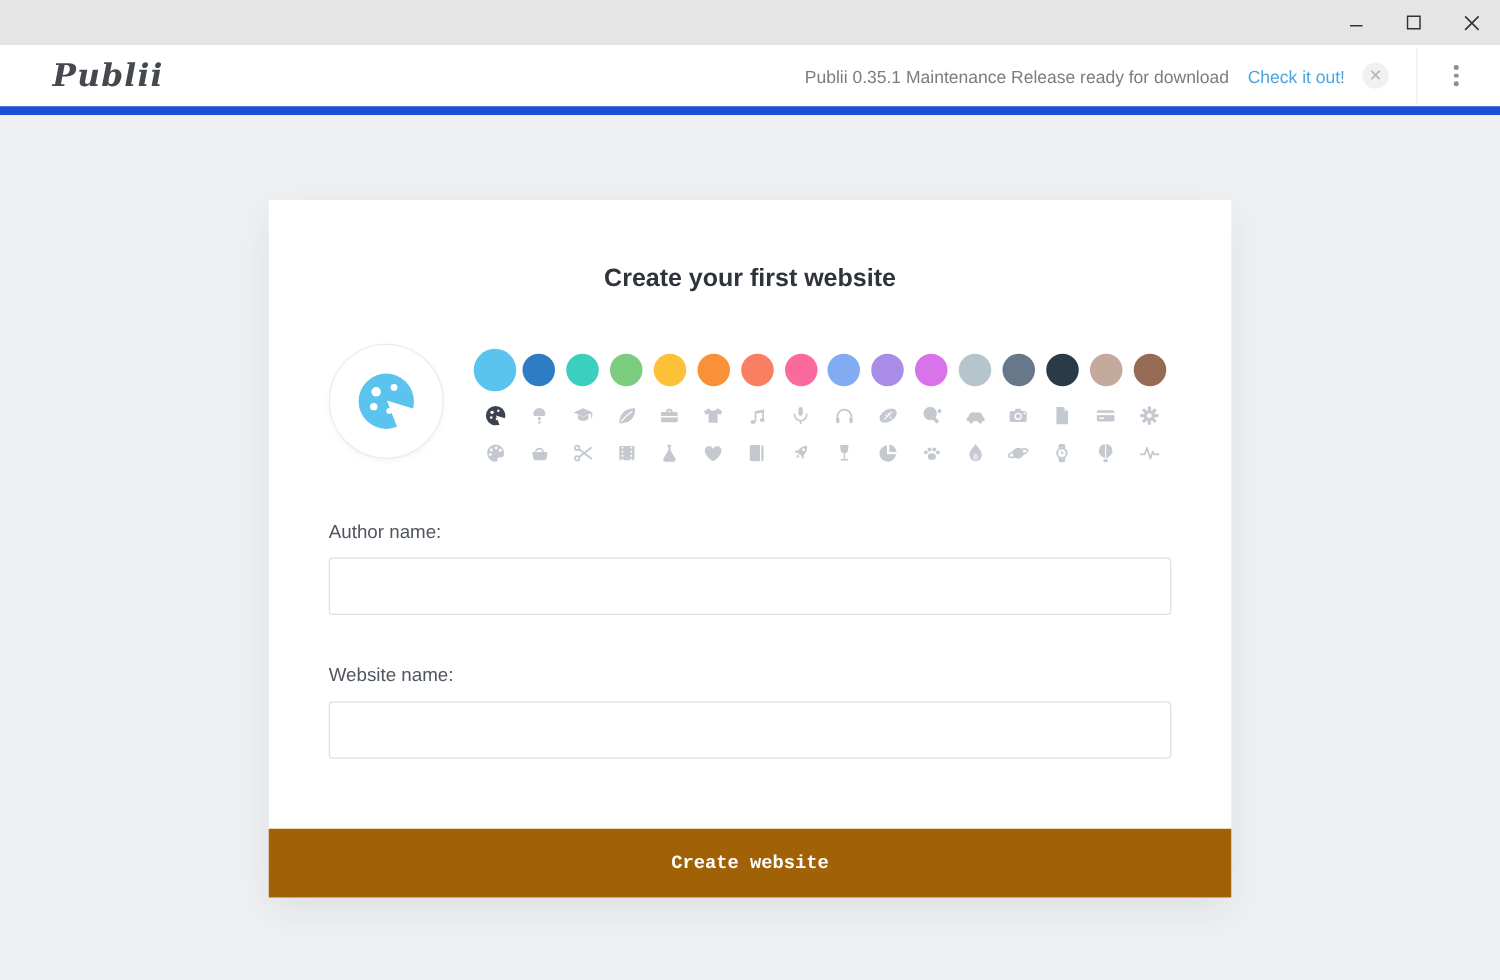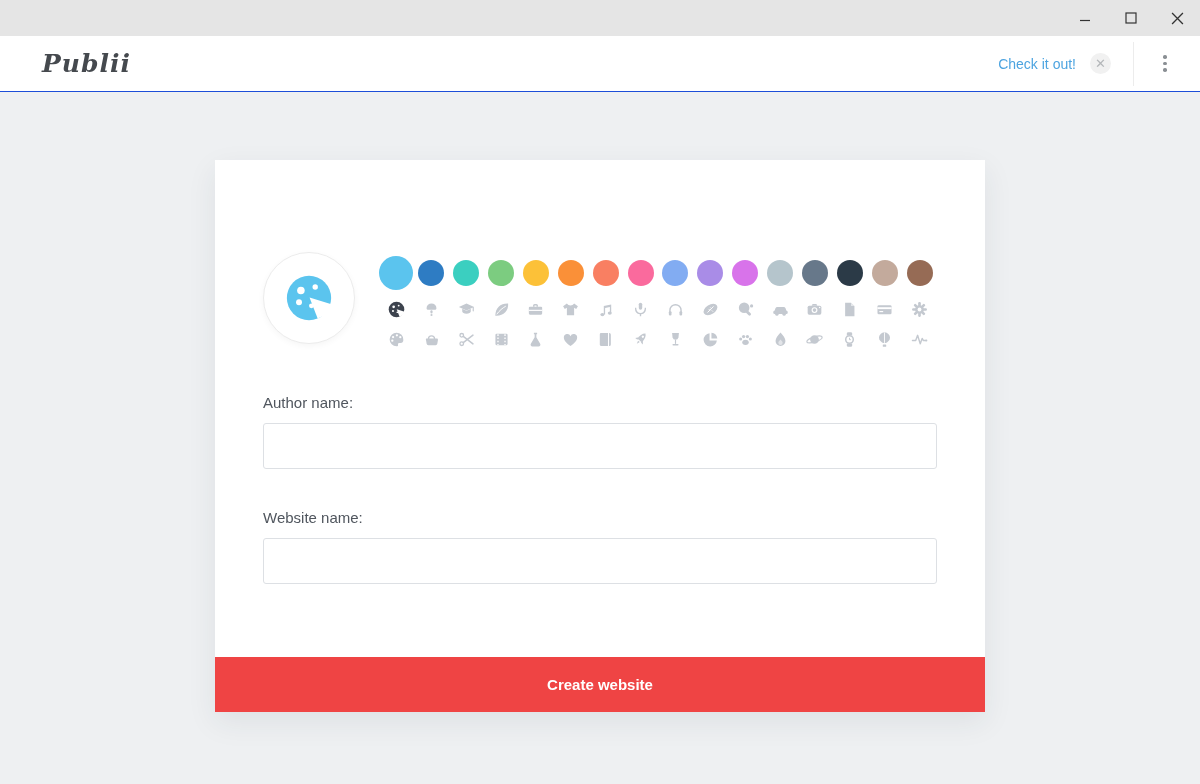--- a/index.html
+++ b/index.html
@@ -5,21 +5,21 @@
   * { margin:0; padding:0; box-sizing:border-box; }
   html,body { width:1200px; height:784px; }
   body { font-family:"Liberation Sans", sans-serif; background:#eef0f2; overflow:hidden; }
 
   
   .titlebar { height:36px; background:#e5e5e5; display:flex; justify-content:flex-end; align-items:stretch; }
   .win-btn { width:46px; display:flex; align-items:center; justify-content:center; cursor:pointer; }
   .win-btn svg { display:block; }
 
   
-  .header { height:56px; background:#ffffff; border-bottom:1px solid #1d4ed8; display:flex; align-items:center; padding:0 26px 0 42px; }
+  .header { height:56px; background:#ffffff; border-bottom:7px solid #1d4ed8; display:flex; align-items:center; padding:0 26px 0 42px; }
   .logo { font-family:"DejaVu Serif", serif; font-style:italic; font-weight:bold; font-size:25px; color:#45494e; letter-spacing:1px; }
   .header-right { margin-left:auto; display:flex; align-items:center; }
   .notif-text { font-size:14px; color:#787d82; }
   .notif-link { font-size:14px; color:#4da4e0; margin-left:15px; text-decoration:none; cursor:pointer; }
   .notif-dismiss { width:21px; height:21px; border-radius:50%; background:#f1f1f1; color:#b3b6b9; font-size:13px; line-height:21px; text-align:center; margin-left:14px; cursor:pointer; user-select:none; }
   .header-divider { width:1px; height:44px; background:#ececec; margin:0 22px; }
   .kebab { width:18px; height:24px; display:flex; flex-direction:column; align-items:center; justify-content:center; gap:3px; cursor:pointer; }
   .kebab i { width:3.5px; height:3.5px; border-radius:50%; background:#8a8f94; }
 
   
@@ -35,21 +35,21 @@
   .swatch { width:26px; height:26px; border-radius:50%; cursor:pointer; }
   .swatch.selected { width:34px; height:34px; }
   .icon-row { display:grid; grid-template-columns:repeat(16,1fr); justify-items:center; align-items:center; height:30px; }
   .icon-cell { width:20px; height:20px; cursor:pointer; display:flex; align-items:center; justify-content:center; }
   .icon-cell svg { width:19px; height:19px; display:block; }
 
   .form-group { margin-top:40px; }
   .form-label { display:block; font-size:15px; color:#50565e; margin-bottom:12px; }
   .form-input { width:100%; height:46px; border:1px solid #dde0e4; border-radius:3px; padding:0 14px; font-size:15px; color:#333; outline:none; background:#fff; }
 
-  .submit-btn { display:block; width:100%; height:55px; margin-top:73px; border:none; background:#ef4444; color:#ffffff; font-family:Liberation Sans, sans-serif; font-size:15px; font-weight:bold; cursor:pointer; }
+  .submit-btn { display:block; width:100%; height:55px; margin-top:56px; border:none; background:#a16207; color:#ffffff; font-family:Liberation Mono, monospace; font-size:15px; font-weight:bold; cursor:pointer; }
 </style>
 </head>
 <body>
 
 <div class="titlebar">
   <div class="win-btn">
     <svg width="12" height="12" viewBox="0 0 12 12">
         <path d="M1 8.5 H11" stroke="#333" stroke-width="1.2"></path>
       </svg>
   </div>
@@ -61,34 +61,36 @@
   <div class="win-btn">
     <svg width="13" height="13" viewBox="0 0 12 12">
         <path d="M1 1 L11 11 M11 1 L1 11" stroke="#333" stroke-width="1.2"></path>
       </svg>
   </div>
 </div>
 
 <div class="header">
   <div class="logo">Publii</div>
   <div class="header-right">
+    <span class="notif-text">Publii 0.35.1 Maintenance Release ready for download</span>
     <a class="notif-link">Check it out!</a>
     <span class="notif-dismiss">✕</span>
     <span class="header-divider"></span>
     <div class="kebab">
         <i></i>
         <i></i>
         <i></i>
       </div>
   </div>
 </div>
 
 <div class="main">
   <div class="card">
     <div class="card-body">
+      <div class="card-title">Create your first website</div>
 
       <div class="picker">
         <div class="avatar" id="avatar">
             <svg width="54" height="54" viewBox="0 0 20 20">
               <circle cx="10" cy="10" r="8.2" fill="#5bc4ee"></circle>
               <path d="M10.2 9.8 L18.6 12.4 A8.2 8.2 0 0 1 13.2 17.6 Z" fill="#ffffff"></path>
               <circle cx="7" cy="7.2" r="1.4" fill="#ffffff"></circle>
               <circle cx="12.3" cy="5.9" r="1" fill="#ffffff"></circle>
               <circle cx="6.3" cy="11.6" r="1.1" fill="#ffffff"></circle>
               <circle cx="10.9" cy="12.9" r="0.9" fill="#ffffff"></circle>

